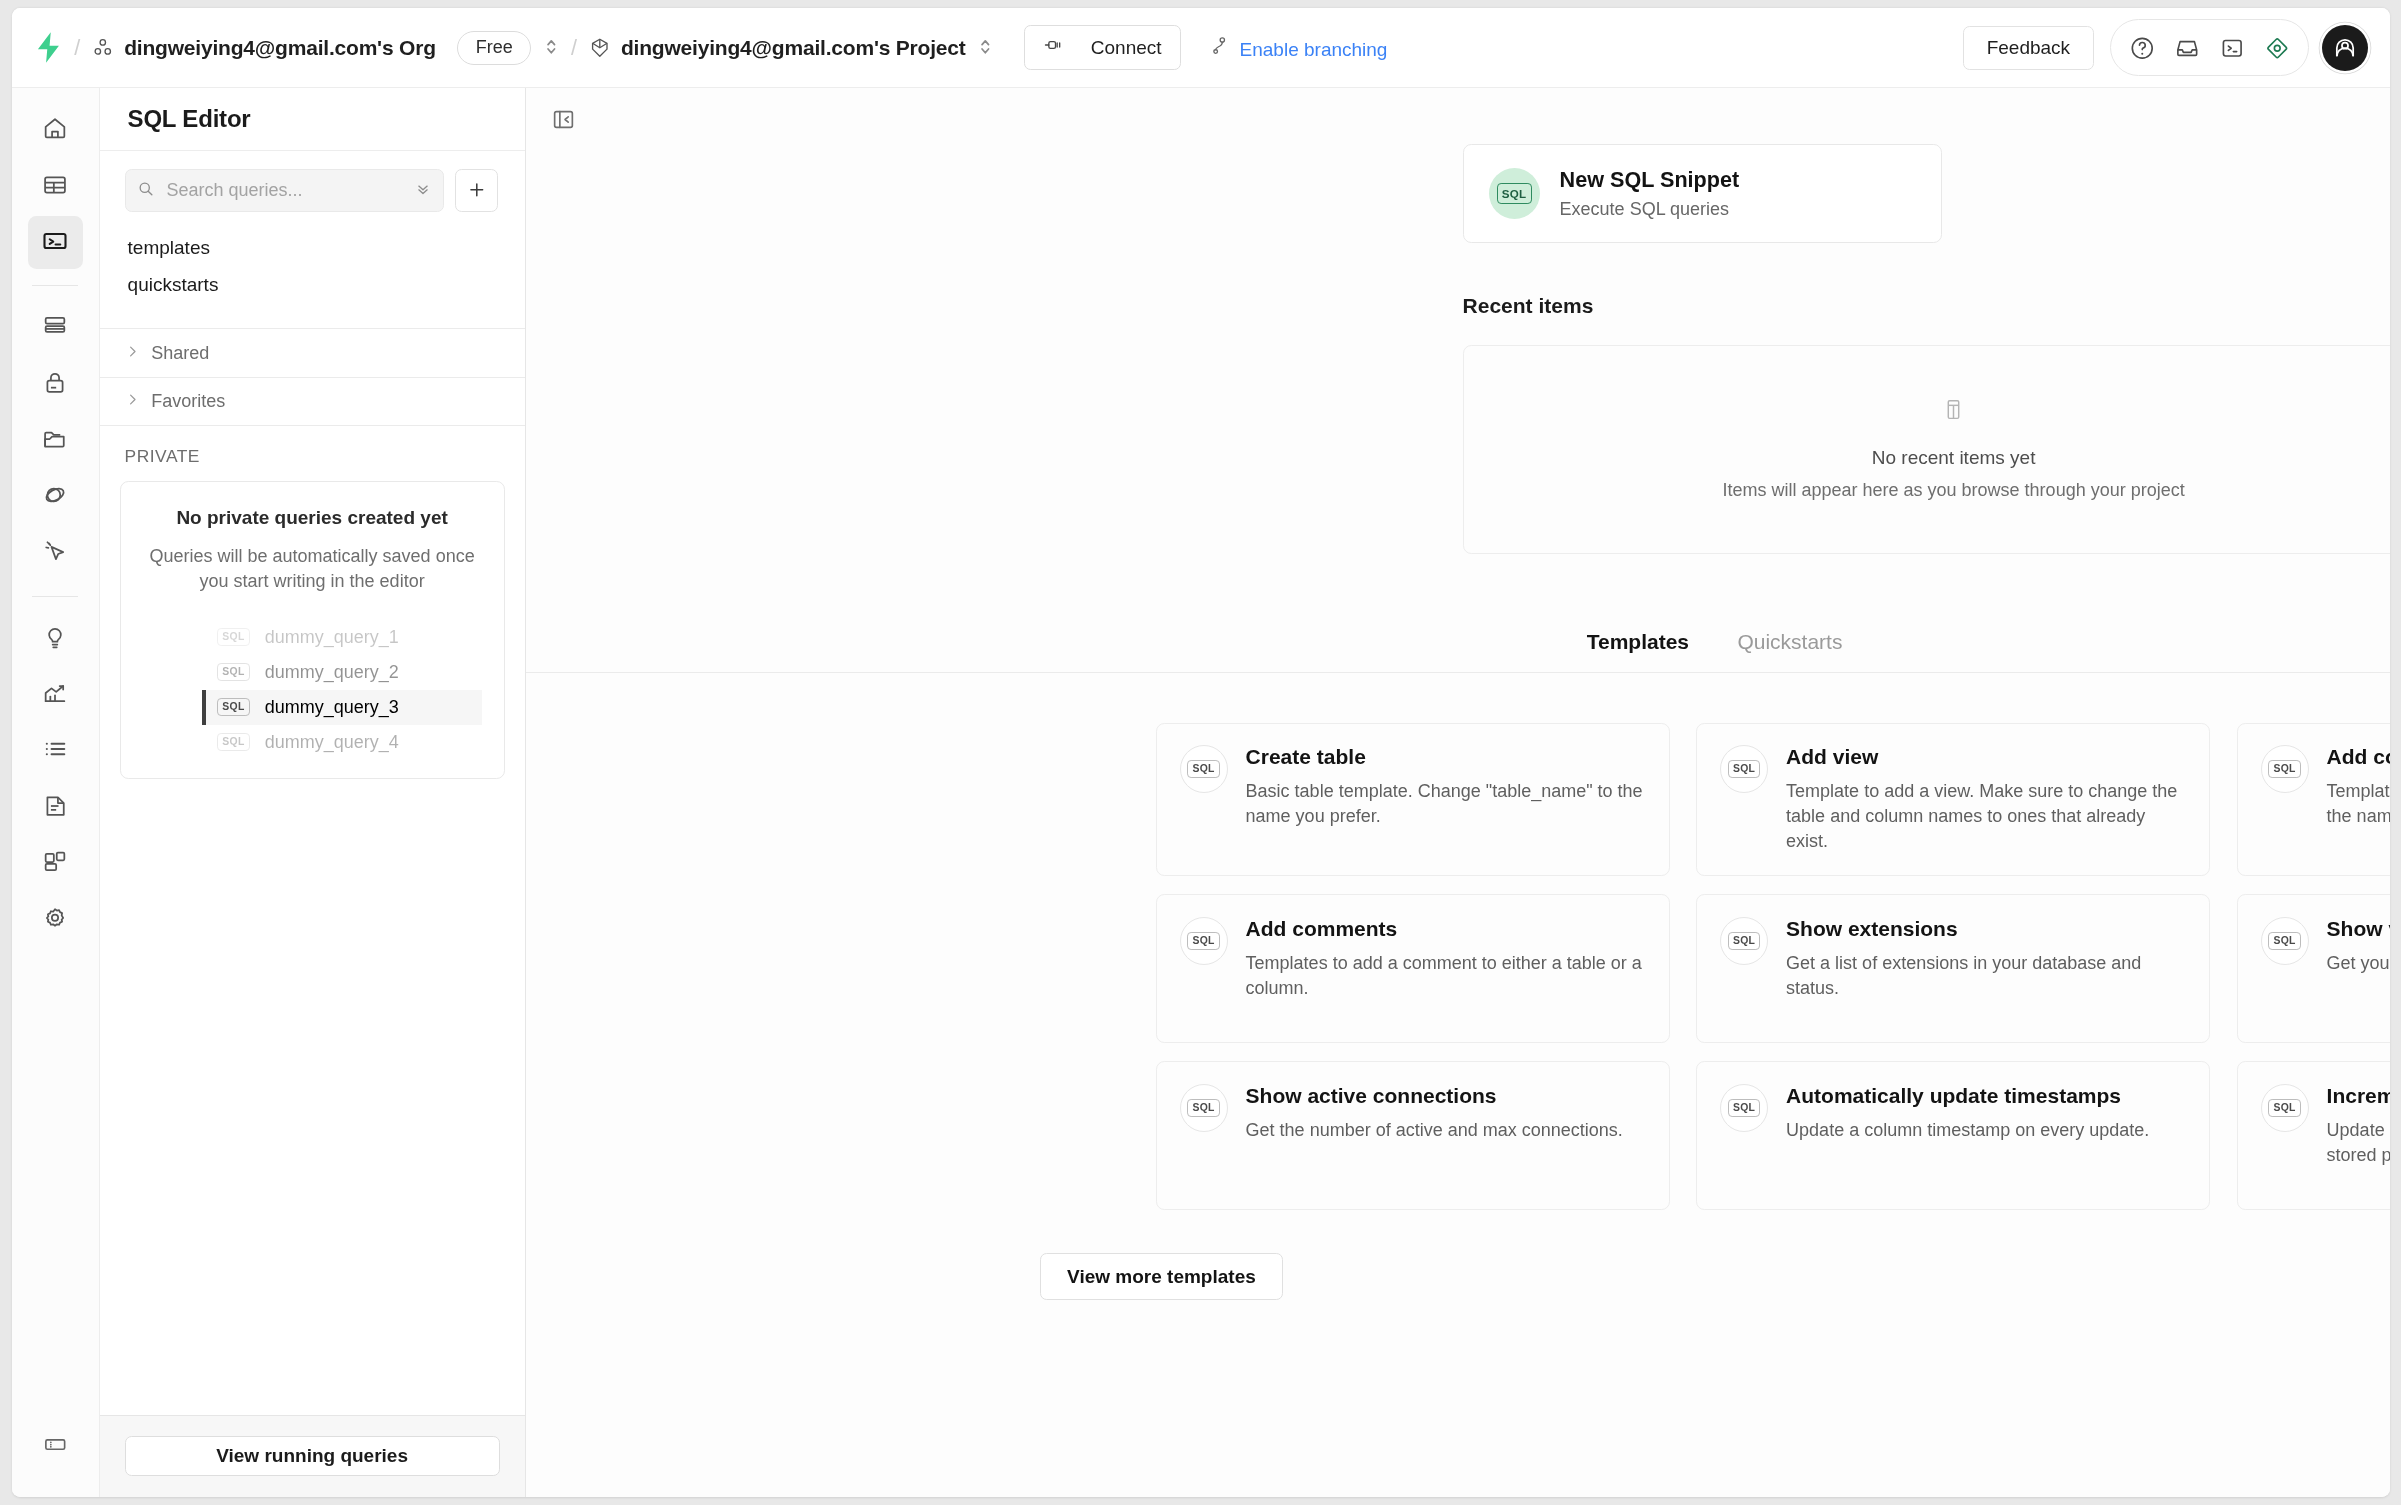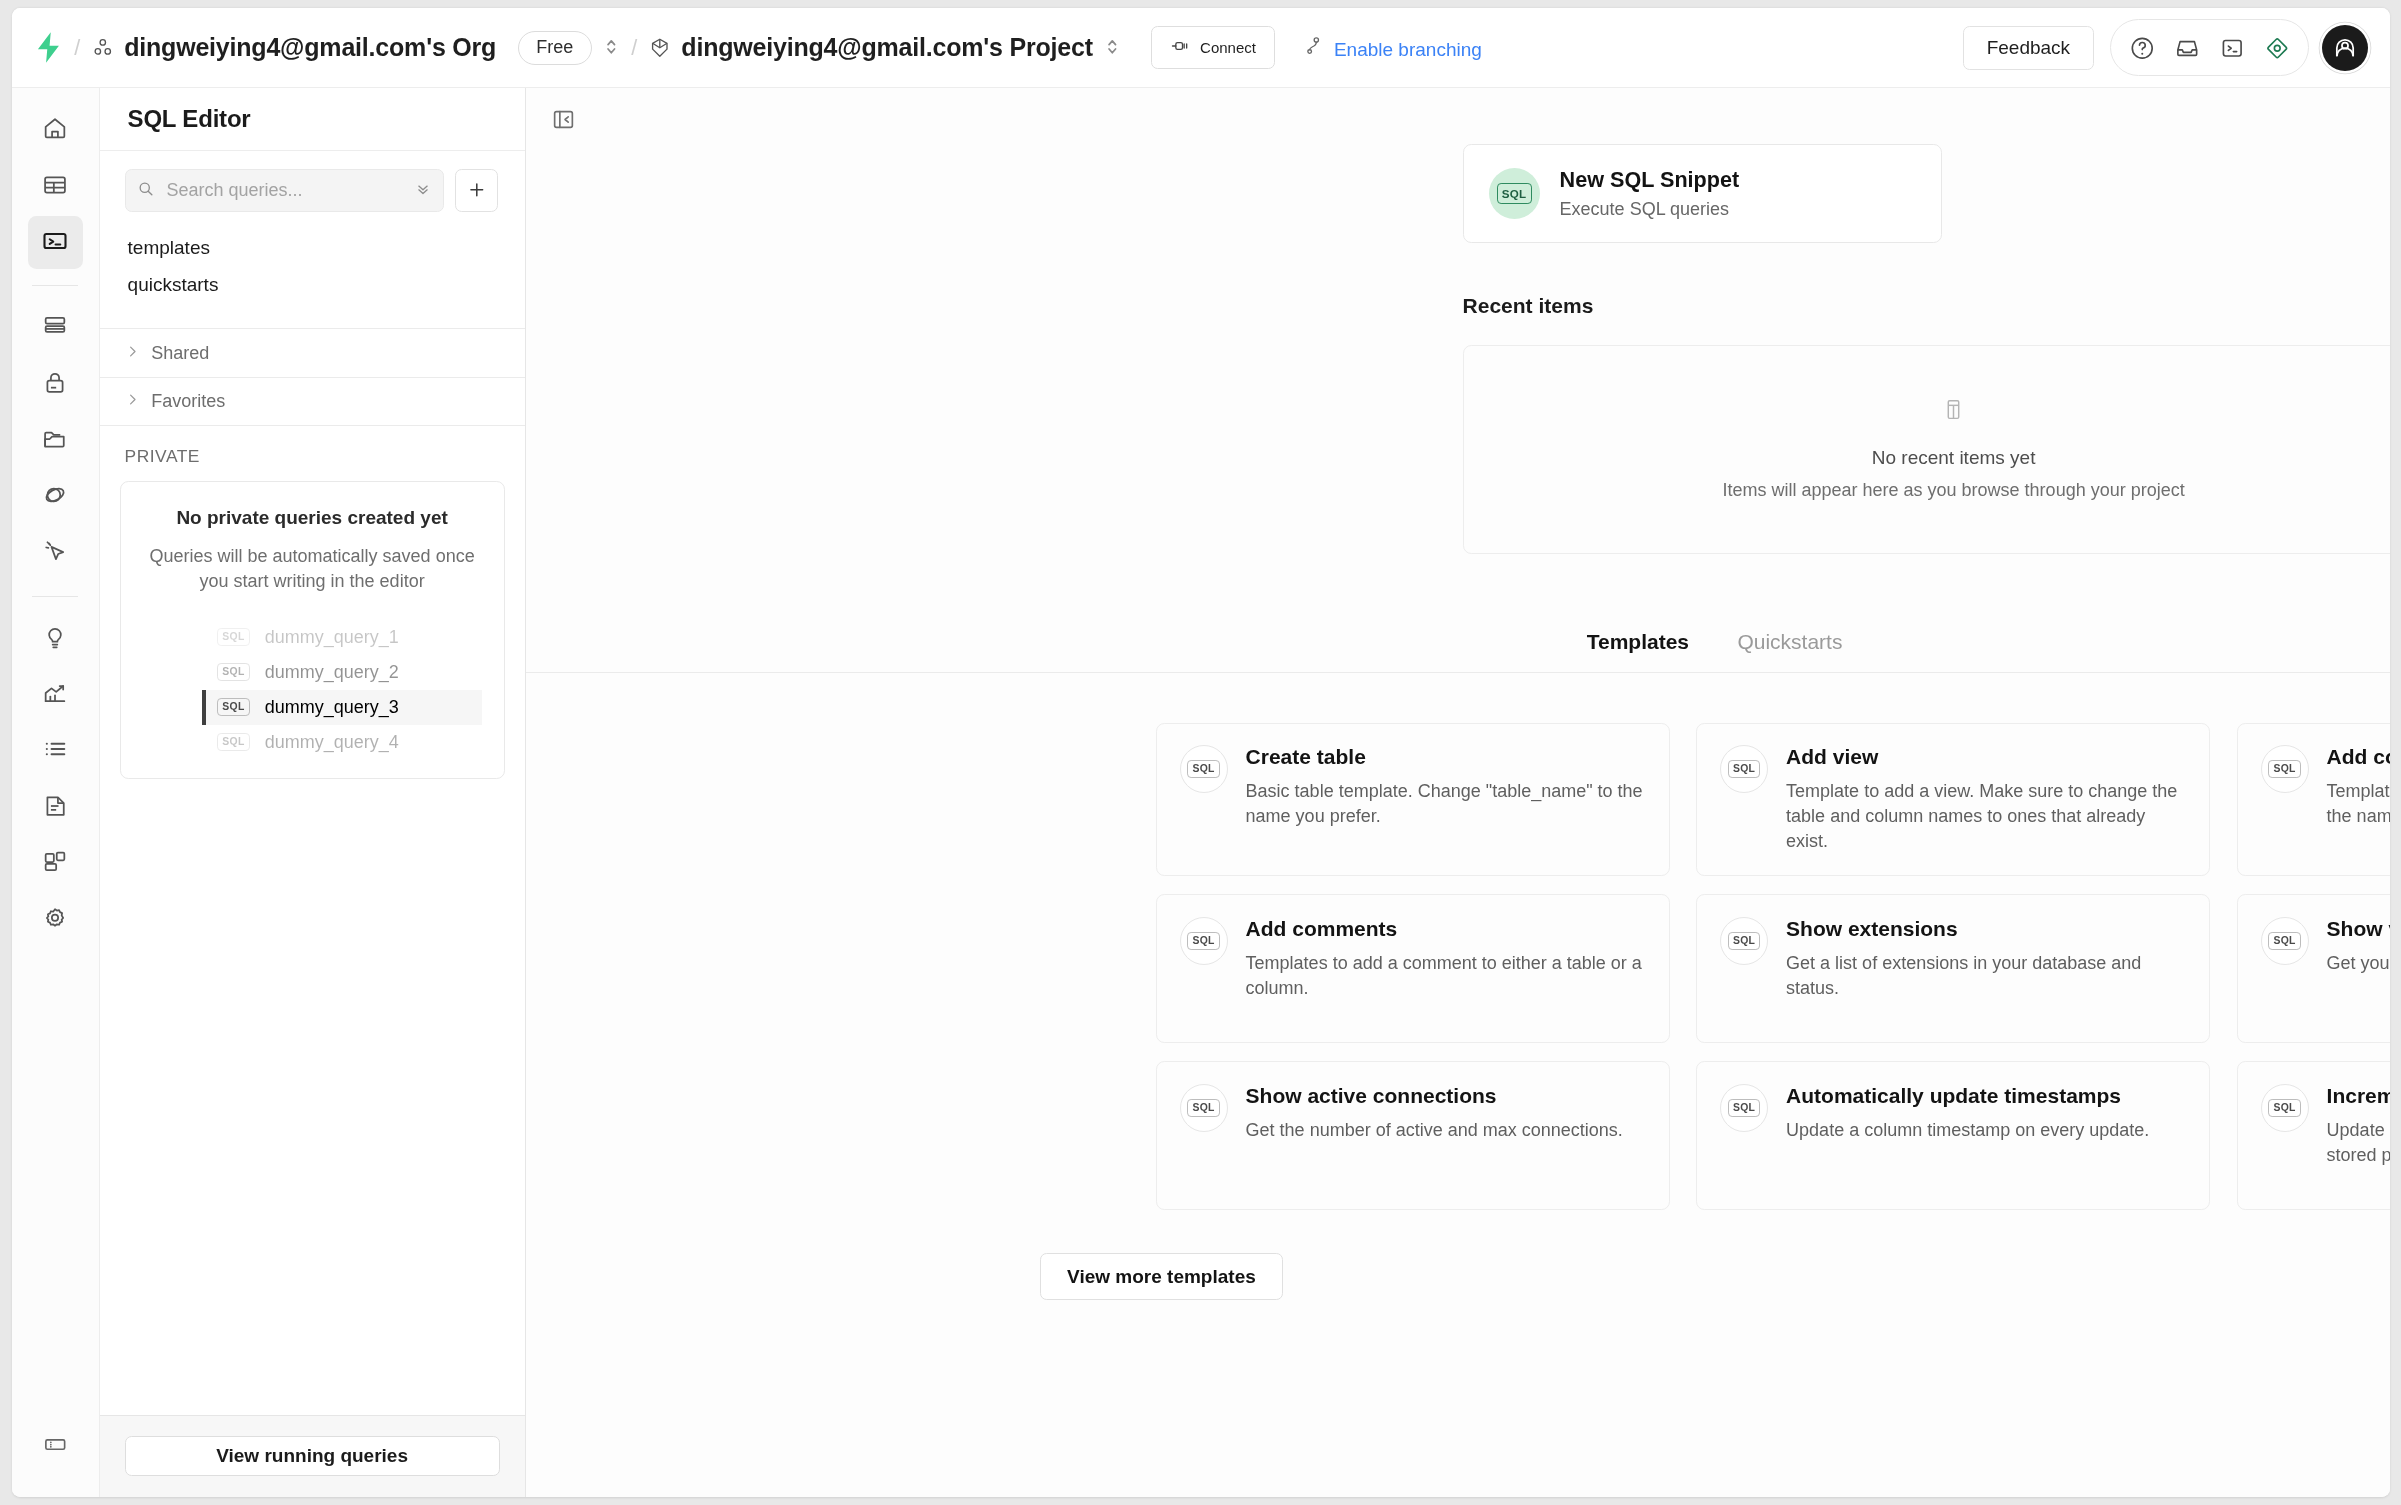--- a/index.html
+++ b/index.html
@@ -32,36 +32,36 @@
     background: #fff;
     gap: 0;
   }
   .logo-bolt { width: 28px; height: 33px; display:block; }
   .bc-sep {
     color: #cfcfcf; font-size: 21.6px; margin: 0 11.6px; font-weight: 300;
     line-height: 1;
   }
   .bc-item { display: flex; align-items: center; gap: 10.8px; }
   .bc-text {
-    font-size: 25px; font-weight: 700; color: #1f1f1f; letter-spacing: -0.2px;
+    font-size: 21px; font-weight: 700; color: #1f1f1f; letter-spacing: -0.2px;
     white-space: nowrap;
     text-align: center;
   }
   .icon-sm { width: 21.6px; height: 21.6px; display:block; }
   .pill-free {
     border: 0.8px solid #dcdcdc; border-radius: 828px;
     padding: 5.8px 17.4px; font-size: 18px; color: #2e2e2e;
     background: #fff; margin-left: 21.6px; white-space: nowrap;
   }
   .updown { margin-left: 11.6px; width: 16.6px; height: 21.6px; color:#7b7b7b;}
   .btn-connect {
-    display: flex; align-items: center; gap: 10px;
+    display: flex; align-items: center; gap: 28px;
     border: 0.8px solid #dedede; border-radius: 6.6px;
     padding: 9px 18px; background: #fff;
-    font-size: 15px; color: #1f1f1f; font-weight: 500;
+    font-size: 19px; color: #1f1f1f; font-weight: 500;
     margin-left: 30px; white-space: nowrap;
   }
   .btn-branch {
     display: flex; align-items: flex-end; gap: 10.8px;
     padding: 9px 11.6px; background: transparent; border: none;
     font-size: 19px; color: #3b82f6; margin-left: 16.6px; white-space: nowrap;
   }
   .spacer { flex: 1 1 auto; }
   .btn-feedback {
     border: 0.8px solid #e2e2e2; border-radius: 6.6px;

